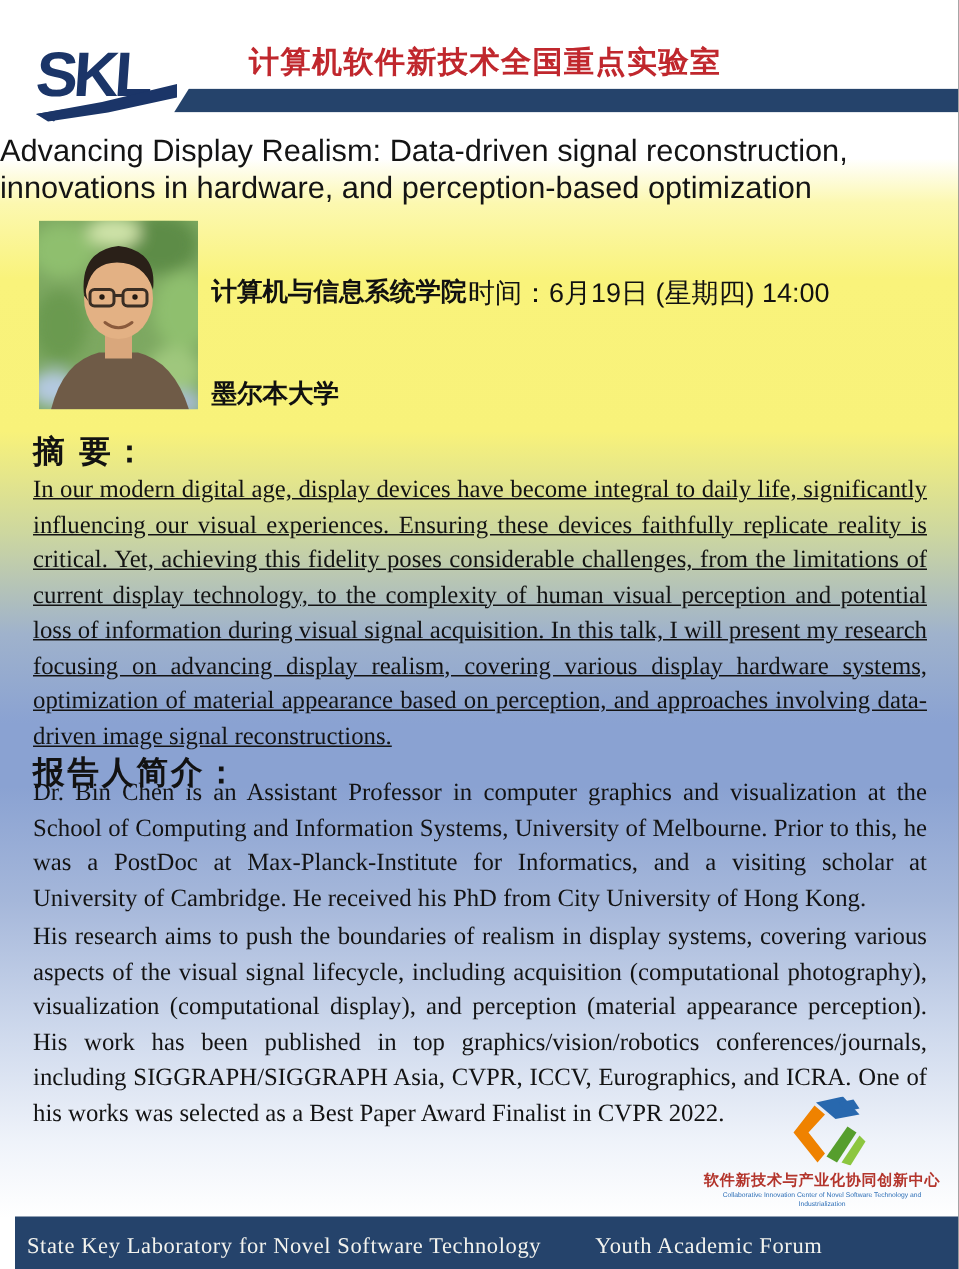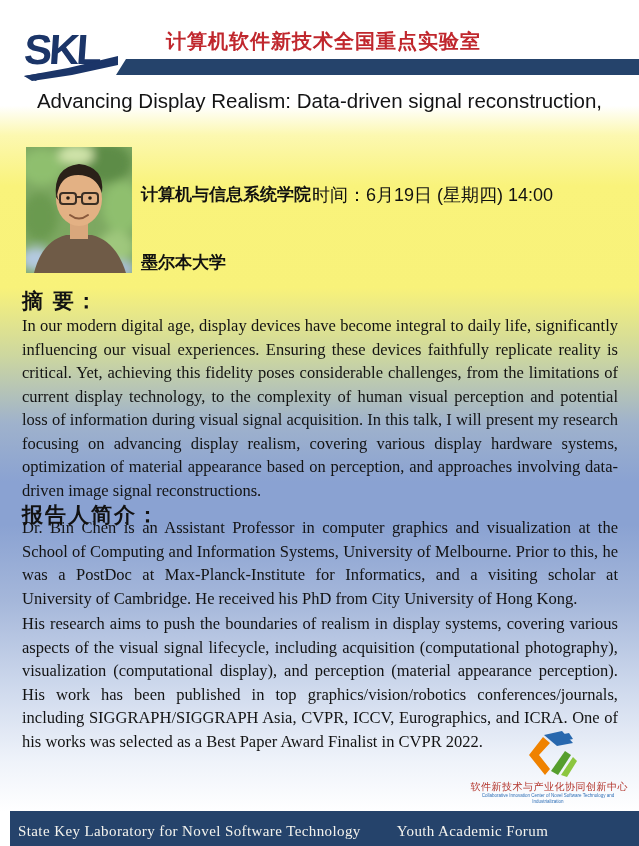--- a/index.html
+++ b/index.html
@@ -20,47 +20,47 @@
   }
   .abs{position:absolute;}
   
   .hdr-bar{left:116px;right:0;top:59px;height:16px;background:#25436b;
     clip-path:polygon(10px 0,100% 0,100% 100%,0 100%);}
   .hdr-title{left:128px;top:28px;width:505px;font-weight:bold;font-size:20px;
     color:#c0272d;letter-spacing:1px;white-space:nowrap;display:flex;margin-left:38px;}
   .hdr-gap{display:inline-block;width:38px;}
   .skl{left:22px;top:24px;width:100px;height:58px;z-index:3;}
   
-  .talk-title{left:0;right:0;top:88px;text-align:center;color:#141414;
+  .talk-title{left:0;right:0;top:88px;color:#141414;
     font-size:20.5px;line-height:25px;font-weight:400;}
   .talk-title div{white-space:nowrap;}
   
   .photo{left:26px;top:147px;width:106px;height:126px;overflow:hidden;}
   .spk-name-row{left:141px;top:144px;display:flex;align-items:baseline;color:#111;}
   .spk-name{font-size:27px;font-weight:bold;letter-spacing:4px;}
   .spk-title{font-size:16px;font-weight:bold;margin-left:14px;}
   .spk-dept{left:141px;top:183px;font-size:17px;font-weight:bold;color:#111;}
   .spk-univ{left:141px;top:251px;font-size:17px;font-weight:bold;color:#111;}
   .spk-time{left:312px;top:183px;font-size:18px;font-weight:normal;color:#111;}
   .spk-loc{left:312px;top:251px;font-size:18px;font-weight:bold;color:#111;}
   
   .sec-head{font-size:21px;font-weight:bold;color:#121212;letter-spacing:2px;}
   .abstract-head{left:22px;top:287px;}
-  .abstract-body{left:22px;top:314px;width:596px;}
+  .abstract-body{left:22px;top:314px;width:596px;text-decoration:underline;}
   .serif-body{font-family:"Liberation Serif",serif;font-size:16.5px;line-height:23.5px;
     color:#131313;text-align:justify;}
   .bio-head{left:22px;top:489px;margin-top:12px;}
   .bio-p1{left:22px;top:516px;width:596px;}
   .bio-p2{left:22px;top:612px;width:596px;}
   
   .nju-logo{left:372px;top:731px;width:92px;text-align:center;z-index:2;}
   .nju-cn{font-size:7.5px;font-weight:bold;color:#c0272d;line-height:9px;}
   .nju-en{font-size:5.5px;color:#2e6fb7;line-height:7px;}
   .cic-logo{left:468px;top:731px;width:160px;text-align:center;z-index:2;}
-  .cic-cn{font-size:10px;font-weight:normal;color:#b3352c;line-height:12px;letter-spacing:0.5px;text-align:right;}
+  .cic-cn{font-size:10px;font-weight:bold;color:#b3352c;line-height:12px;letter-spacing:0.5px;}
   .cic-en{font-size:4.5px;color:#2e6fb7;line-height:6px;}
   
   .footer-bar{left:10px;right:0;top:811px;height:40px;background:#25436b;
     display:flex;align-items:center;color:#f3f3ee;
     font-family:"Liberation Serif",serif;font-size:15px;letter-spacing:0.4px;
     padding-left:8px;box-sizing:border-box;}
   .footer-gap{display:inline-block;width:36px;}
 </style>
 </head>
 <body>
@@ -77,20 +77,21 @@
       <path d="M2,52 L20,49 L14,57 Z" fill="#1b3568"></path>
     </svg>
   </div>
   <div class="abs hdr-title">
     <span>计算机软件新技术全国重点实验室</span>
     <span class="hdr-gap"></span>
   </div>
 
   <div class="abs talk-title">
     <div>Advancing Display Realism: Data-driven signal reconstruction,</div>
+    <div>innovations in hardware, and perception-based optimization</div>
   </div>
 
   <div class="abs photo">
     <svg width="106" height="126" viewBox="0 0 106 126">
       <defs>
           <filter id="blur1">
             <feGaussianBlur stdDeviation="5"></feGaussianBlur>
           </filter>
         </defs>
       <rect width="106" height="126" fill="#7da861"></rect>

